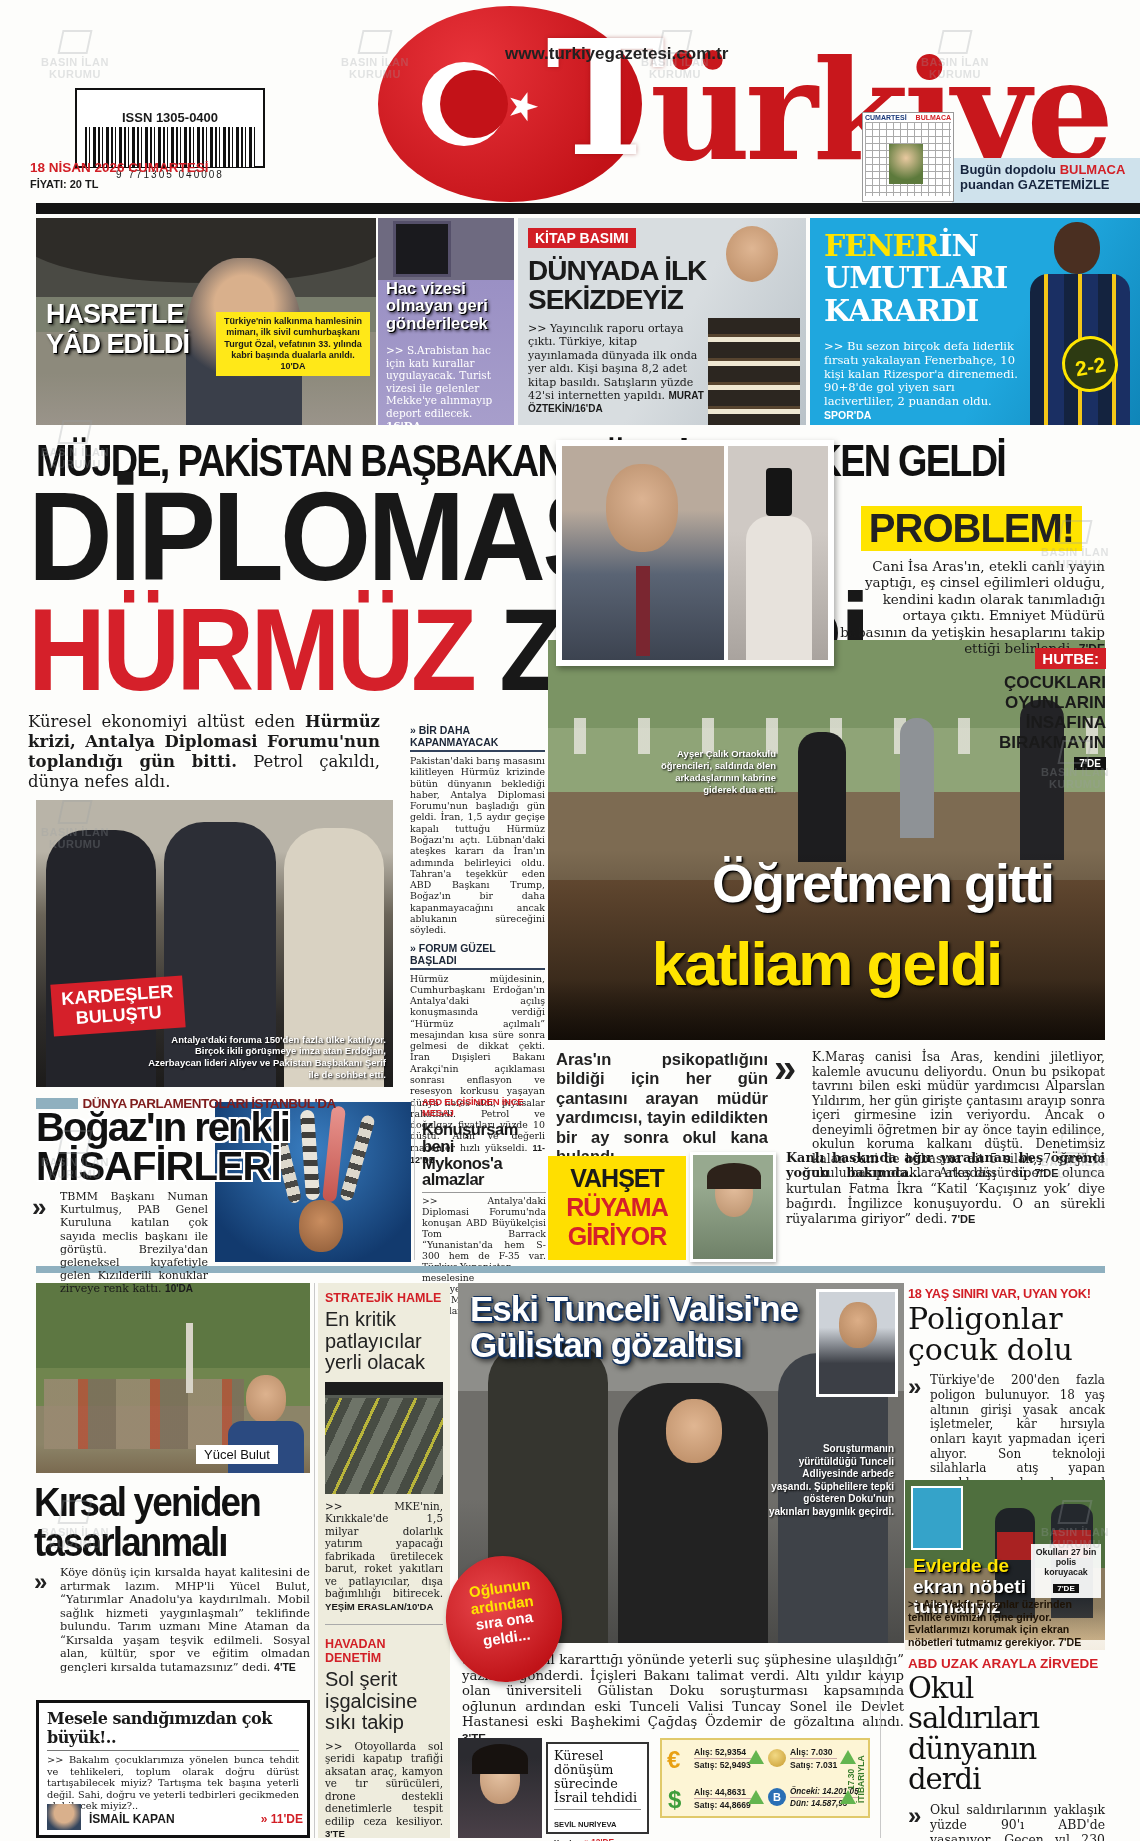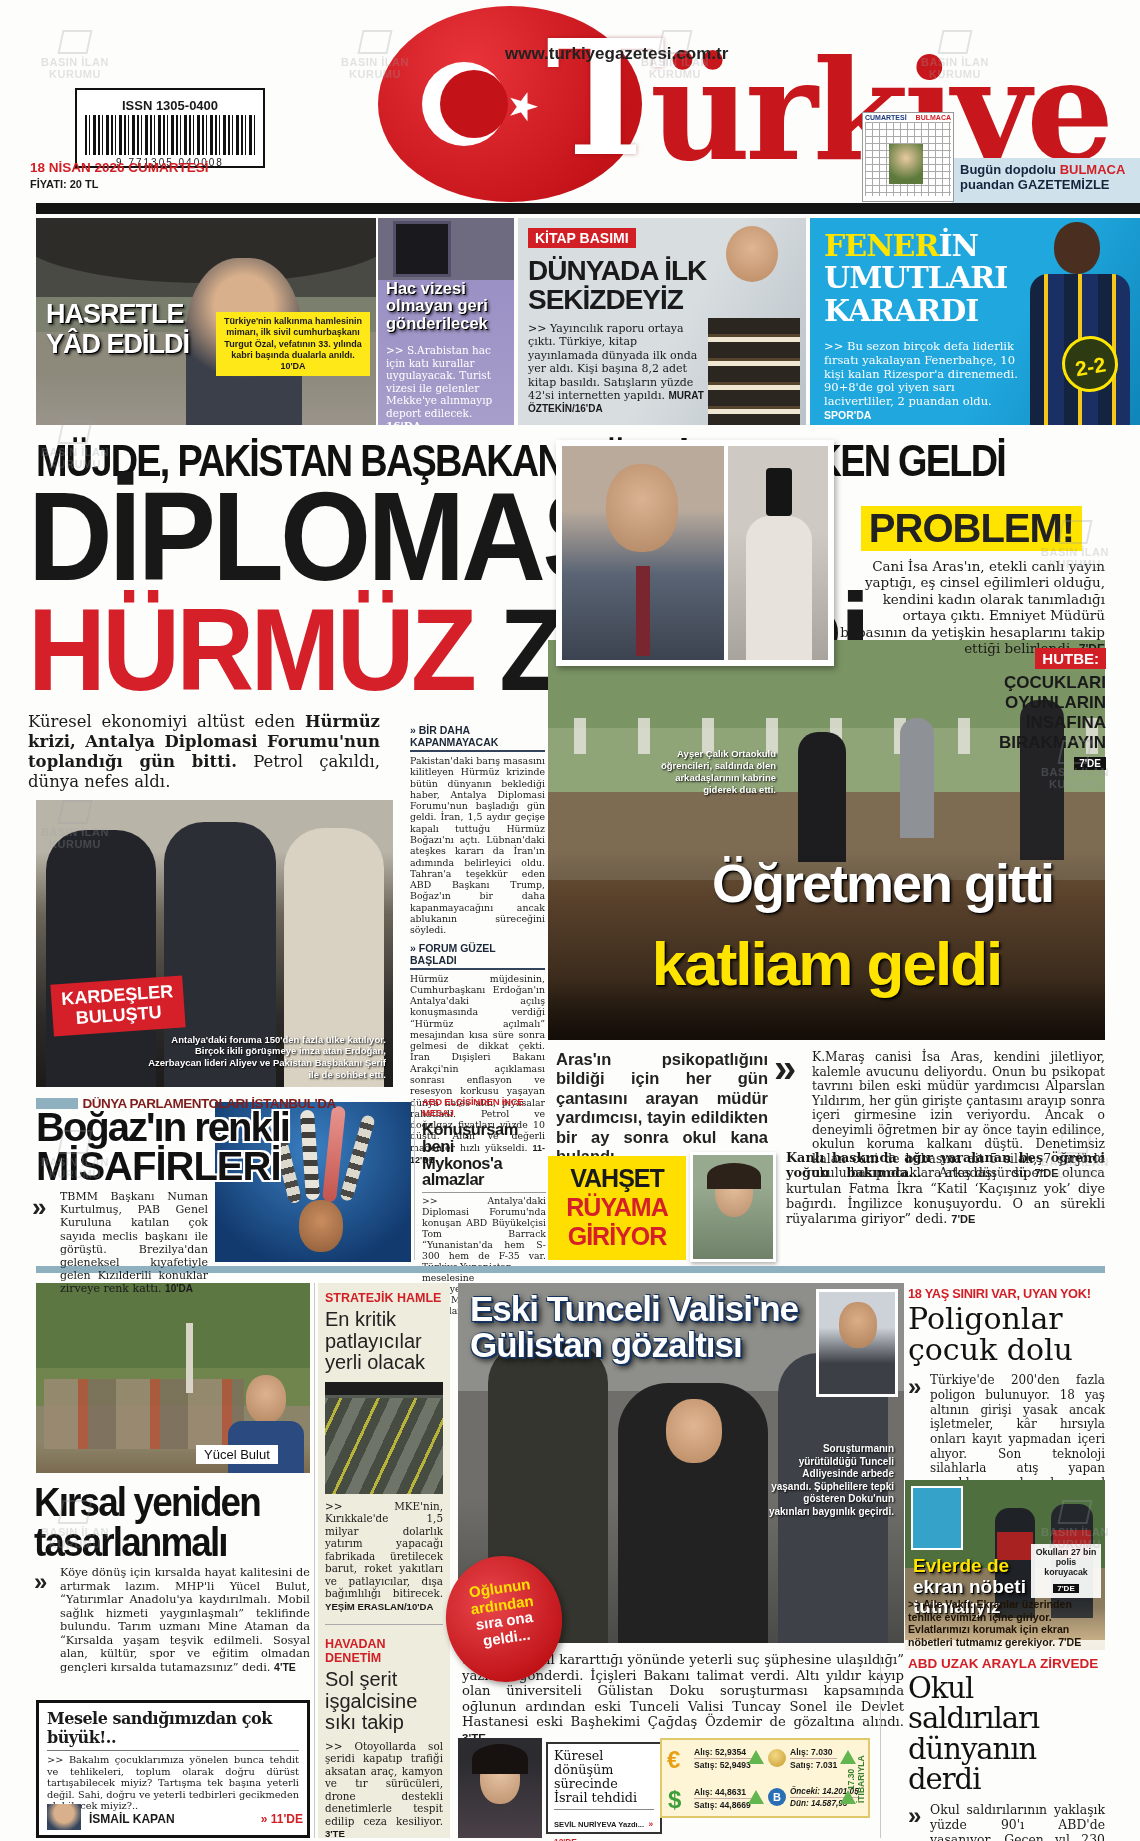--- a/index.html
+++ b/index.html
@@ -19,21 +19,21 @@
   .pgref{font-weight:bold;}
   .vrule{background:#c9c9c9;width:1px;}
   .uparrow{width:0;height:0;border-left:8px solid transparent;border-right:8px solid transparent;
            border-bottom:14px solid #63b54f;}
 </style>
 </head>
 <body>
 
 <div id="page">
 
-  <div class="abs" style="left:75px;top:88px;width:190px;height:80px;border:2px solid #111;background:#fff;text-align:center;padding-top:8px;box-sizing:border-box;">
+  <div class="abs" style="left:75px;top:88px;width:190px;height:80px;border:2px solid #111;background:#fff;text-align:center;padding-top:20px;box-sizing:border-box;">
     <div class="b" style="font-size:13px;">ISSN 1305-0400</div>
     <div style="height:40px;margin:2px 8px;background:repeating-linear-gradient(90deg,#111 0 2px,#fff 2px 4px,#111 4px 5px,#fff 5px 8px,#111 8px 11px,#fff 11px 13px);"></div>
     <div style="font-size:10px;letter-spacing:2px;">9 771305 040008</div>
   </div>
   <div class="abs b red" style="left:30px;top:160px;font-size:13.5px;">18 NİSAN 2026 CUMARTESİ</div>
   <div class="abs b" style="left:30px;top:178px;font-size:11px;">FİYATI: 20 TL</div>
 
   <div class="abs" style="left:378px;top:0;width:680px;height:208px;">
     <div class="abs" style="left:0;top:6px;width:264px;height:196px;border-radius:50%;background:radial-gradient(circle at 35% 30%,#e8333a,#c31218 75%);overflow:hidden;">
       <div class="abs" style="left:44px;top:56px;width:84px;height:84px;border-radius:50%;background:#fff;"></div>
@@ -307,21 +307,21 @@
     <div style="font-size:15px;color:#fff;">geldi...</div>
   </div>
   <div class="abs ser just" style="left:462px;top:1652px;width:442px;font-size:13.2px;line-height:1.18;">
     <span>Savcılık “delil kararttığı yönünde yeterli suç şüphesine ulaşıldığı” yazısını gönderdi. İçişleri Bakanı talimat verdi. Altı yıldır kayıp olan üniversiteli Gülistan Doku soruşturması kapsamında oğlunun ardından eski Tunceli Valisi Tuncay Sonel ile Devlet Hastanesi eski Başhekimi Çağdaş Özdemir de gözaltına alındı. </span><span class="b san" style="font-size:11.5px;">3'TE</span>
   </div>
 
   <div class="abs" style="left:458px;top:1738px;width:84px;height:100px;background:linear-gradient(180deg,#2b2b30 0 20%,#4a4048 100%);">
     <div class="abs" style="left:22px;top:16px;width:40px;height:50px;border-radius:46%;background:radial-gradient(circle at 50% 40%,#e5c2a2,#bb8f6c);"></div>
     <div class="abs" style="left:14px;top:6px;width:56px;height:30px;border-radius:50% 50% 0 0;background:#17120f;"></div>
   </div>
-  <div class="abs" style="left:546px;top:1742px;width:116px;height:92px;border:2px solid #333;box-sizing:border-box;padding:5px 6px;background:#fff;">
+  <div class="abs" style="left:546px;top:1742px;width:103px;height:92px;border:2px solid #333;box-sizing:border-box;padding:5px 6px;background:#fff;">
     <div class="ser" style="font-size:12.8px;line-height:1.1;color:#111;">Küresel dönüşüm sürecinde İsrail tehdidi</div>
     <div style="border-top:1px solid #888;margin-top:4px;padding-top:3px;">
       <span class="b" style="font-size:7.6px;">SEVİL NURİYEVA Yazdı...</span>
       <span class="b red" style="font-size:8.4px;">» 12'DE</span>
     </div>
   </div>
 
   <div class="abs" style="left:660px;top:1738px;width:210px;height:80px;background:#fdf5d5;border:2px solid #e0c96a;box-sizing:border-box;">
     <div class="abs b" style="left:5px;top:6px;font-size:24px;color:#e8a013;">€</div>
     <div class="abs" style="left:32px;top:7px;">

